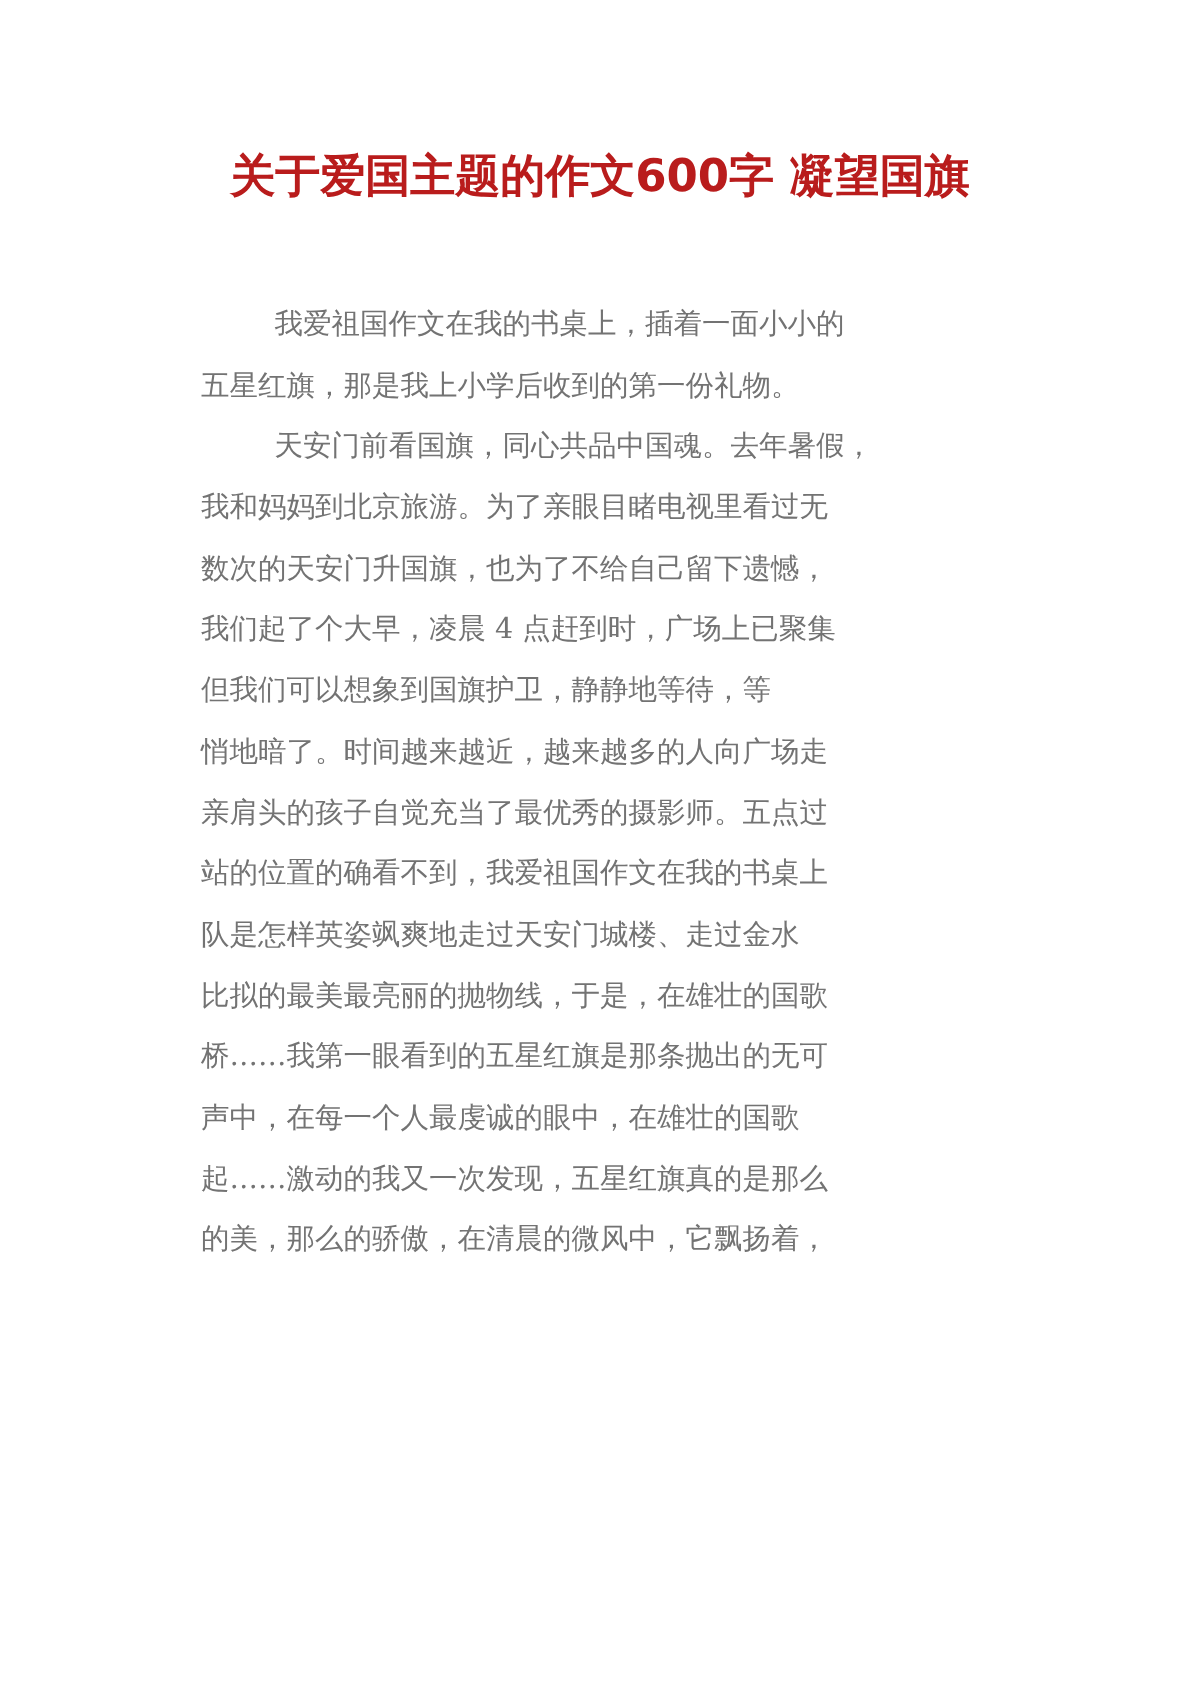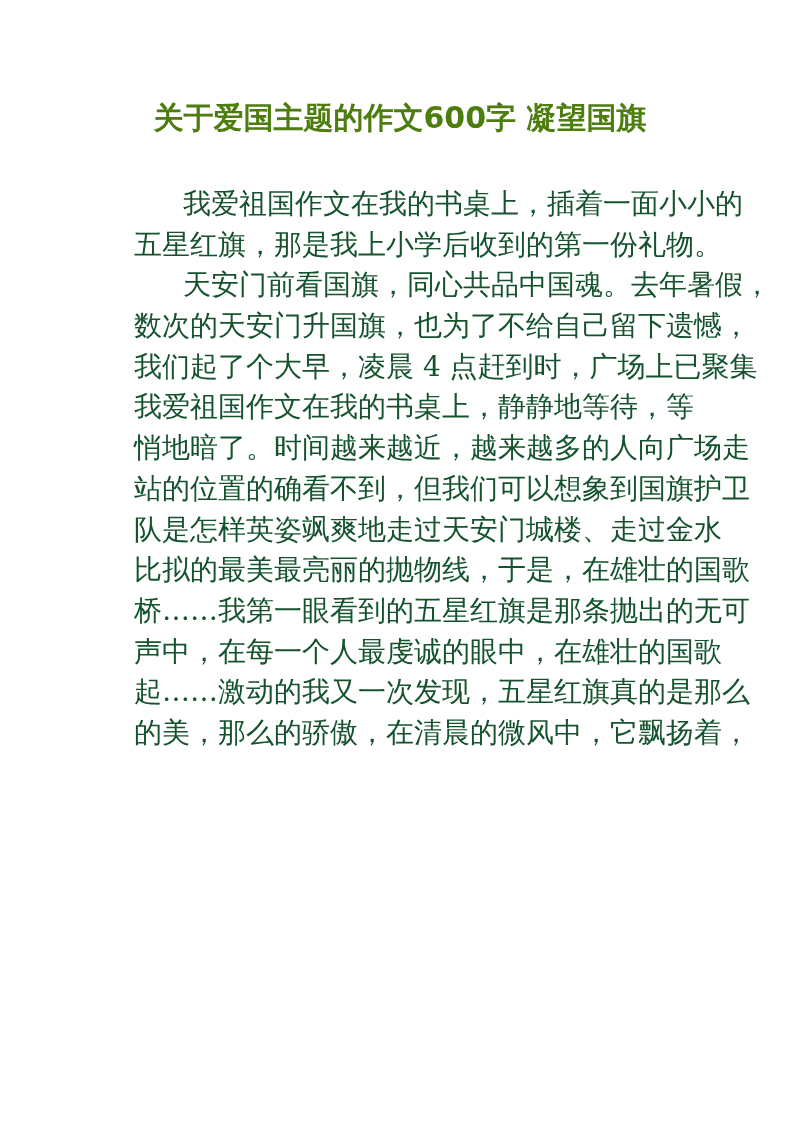--- a/index.html
+++ b/index.html
@@ -1,44 +1,46 @@
 <!DOCTYPE html>
 <html><head>
 <meta charset="utf-8">
 <style>
   html, body { margin: 0; padding: 0; background: #ffffff; }
   body { width: 800px; height: 1132px; position: relative; overflow: hidden; }
   .page { position: absolute; left: 0; top: 0; width: 800px; height: 1132px; background: #fff; }
   .title {
     position: absolute; left: 0; top: 96px; width: 800px; text-align: center;
     font-family: "DejaVu Sans", sans-serif; font-weight: bold; font-size: 30px;
-    color: #4d7c0f; letter-spacing: 0px; line-height: 44px;
+    color: #b91c1c; letter-spacing: 0px; line-height: 44px;
   }
   .body-text {
-    position: absolute; left: 134px; top: 184px; width: 540px;
-    font-family: "DejaVu Serif", serif; font-size: 28px; color: #14532d;
+    position: absolute; left: 134px; top: 196px; width: 540px;
+    font-family: "DejaVu Serif", serif; font-size: 19px; color: #737373;
     line-height: 40.7px;
   }
   .line { white-space: nowrap; height: 40.7px; }
   .indent { padding-left: 49px; }
 </style>
 </head>
 <body>
 
 <div class="page">
   <div class="title">关于爱国主题的作文600字 凝望国旗</div>
   <div class="body-text">
     <div class="line indent">我爱祖国作文在我的书桌上，插着一面小小的</div>
     <div class="line">五星红旗，那是我上小学后收到的第一份礼物。</div>
     <div class="line indent">天安门前看国旗，同心共品中国魂。去年暑假，</div>
+    <div class="line">我和妈妈到北京旅游。为了亲眼目睹电视里看过无</div>
     <div class="line">数次的天安门升国旗，也为了不给自己留下遗憾，</div>
     <div class="line">我们起了个大早，凌晨 4 点赶到时，广场上已聚集</div>
-    <div class="line">我爱祖国作文在我的书桌上，静静地等待，等</div>
+    <div class="line">但我们可以想象到国旗护卫，静静地等待，等</div>
     <div class="line">悄地暗了。时间越来越近，越来越多的人向广场走</div>
-    <div class="line">站的位置的确看不到，但我们可以想象到国旗护卫</div>
+    <div class="line">亲肩头的孩子自觉充当了最优秀的摄影师。五点过</div>
+    <div class="line">站的位置的确看不到，我爱祖国作文在我的书桌上</div>
     <div class="line">队是怎样英姿飒爽地走过天安门城楼、走过金水</div>
     <div class="line">比拟的最美最亮丽的抛物线，于是，在雄壮的国歌</div>
     <div class="line">桥……我第一眼看到的五星红旗是那条抛出的无可</div>
     <div class="line">声中，在每一个人最虔诚的眼中，在雄壮的国歌</div>
     <div class="line">起……激动的我又一次发现，五星红旗真的是那么</div>
     <div class="line">的美，那么的骄傲，在清晨的微风中，它飘扬着，</div>
   </div>
 </div>
 
 </body></html>

